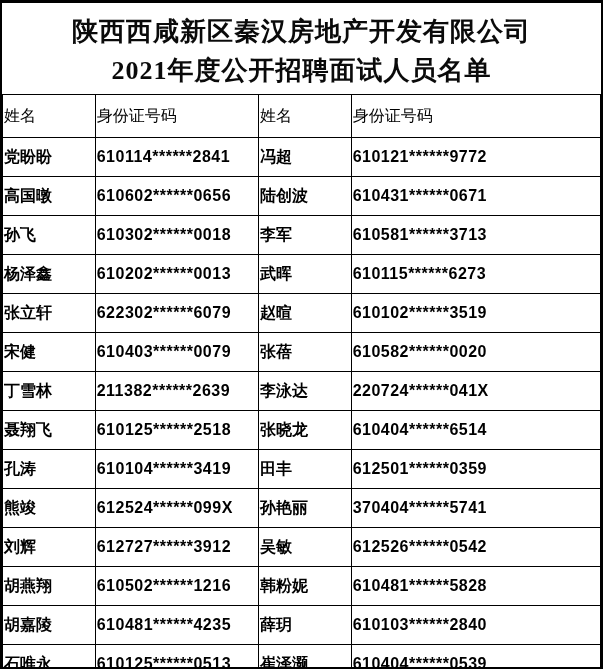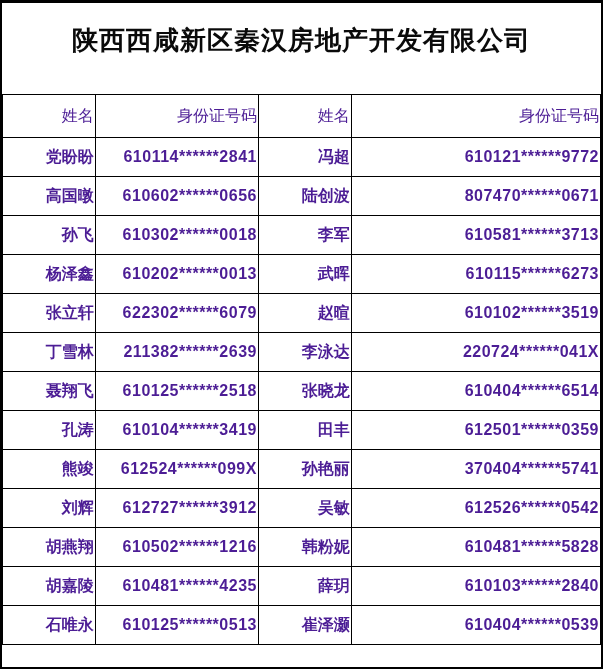--- a/index.html
+++ b/index.html
@@ -13,21 +13,21 @@
     box-sizing: border-box;
     border: 2px solid #000000;
     border-top-width: 3px;
     background: #ffffff;
     overflow: hidden;
     font-family: "Liberation Sans", "DejaVu Sans", sans-serif;
   }
   .title-block {
     height: 91px;
     box-sizing: border-box;
-    padding-top: 18px;
+    padding-top: 9px;
     text-align: center;
   }
   .title-line {
     font-family: "Liberation Serif", "DejaVu Serif", serif;
     font-weight: bold;
     font-size: 26px;
     line-height: 39px;
     color: #0a0a0a;
     letter-spacing: 1px;
     white-space: nowrap;
@@ -37,23 +37,23 @@
     border-collapse: collapse;
     table-layout: fixed;
   }
   table.roster col.c-name1 { width: 15.5%; }
   table.roster col.c-id1   { width: 27.3%; }
   table.roster col.c-name2 { width: 15.5%; }
   table.roster col.c-id2   { width: 41.7%; }
   table.roster th,
   table.roster td {
     border: 1.5px solid #000000;
-    text-align: right;
+    text-align: left;
     vertical-align: middle;
-    color: #4c1d95;
+    color: #000000;
     font-weight: normal;
     overflow: hidden;
     white-space: nowrap;
   }
   table.roster th {
     height: 40px;
     font-size: 16px;
   }
   table.roster td {
     height: 36px;
@@ -64,20 +64,21 @@
     letter-spacing: 0.5px;
   }
 </style>
 </head>
 <body>
 
 <div class="page">
 
   <div class="title-block">
     <div class="title-line">陕西西咸新区秦汉房地产开发有限公司</div>
+    <div class="title-line">2021年度公开招聘面试人员名单</div>
   </div>
 
   <table class="roster">
     <colgroup>
       <col class="c-name1">
       <col class="c-id1">
       <col class="c-name2">
       <col class="c-id2">
     </colgroup>
     <thead>
@@ -93,21 +94,21 @@
     <td class="name-cell">党盼盼</td>
     <td class="id-cell">610114******2841</td>
     <td class="name-cell">冯超</td>
     <td class="id-cell">610121******9772</td>
   </tr>
 
   <tr>
     <td class="name-cell">高国暾</td>
     <td class="id-cell">610602******0656</td>
     <td class="name-cell">陆创波</td>
-    <td class="id-cell">807470******0671</td>
+    <td class="id-cell">610431******0671</td>
   </tr>
 
   <tr>
     <td class="name-cell">孙飞</td>
     <td class="id-cell">610302******0018</td>
     <td class="name-cell">李军</td>
     <td class="id-cell">610581******3713</td>
   </tr>
 
   <tr>
@@ -117,20 +118,26 @@
     <td class="id-cell">610115******6273</td>
   </tr>
 
   <tr>
     <td class="name-cell">张立轩</td>
     <td class="id-cell">622302******6079</td>
     <td class="name-cell">赵暄</td>
     <td class="id-cell">610102******3519</td>
   </tr>
 
+  <tr>
+    <td class="name-cell">宋健</td>
+    <td class="id-cell">610403******0079</td>
+    <td class="name-cell">张蓓</td>
+    <td class="id-cell">610582******0020</td>
+  </tr>
 
   <tr>
     <td class="name-cell">丁雪林</td>
     <td class="id-cell">211382******2639</td>
     <td class="name-cell">李泳达</td>
     <td class="id-cell">220724******041X</td>
   </tr>
 
   <tr>
     <td class="name-cell">聂翔飞</td>

